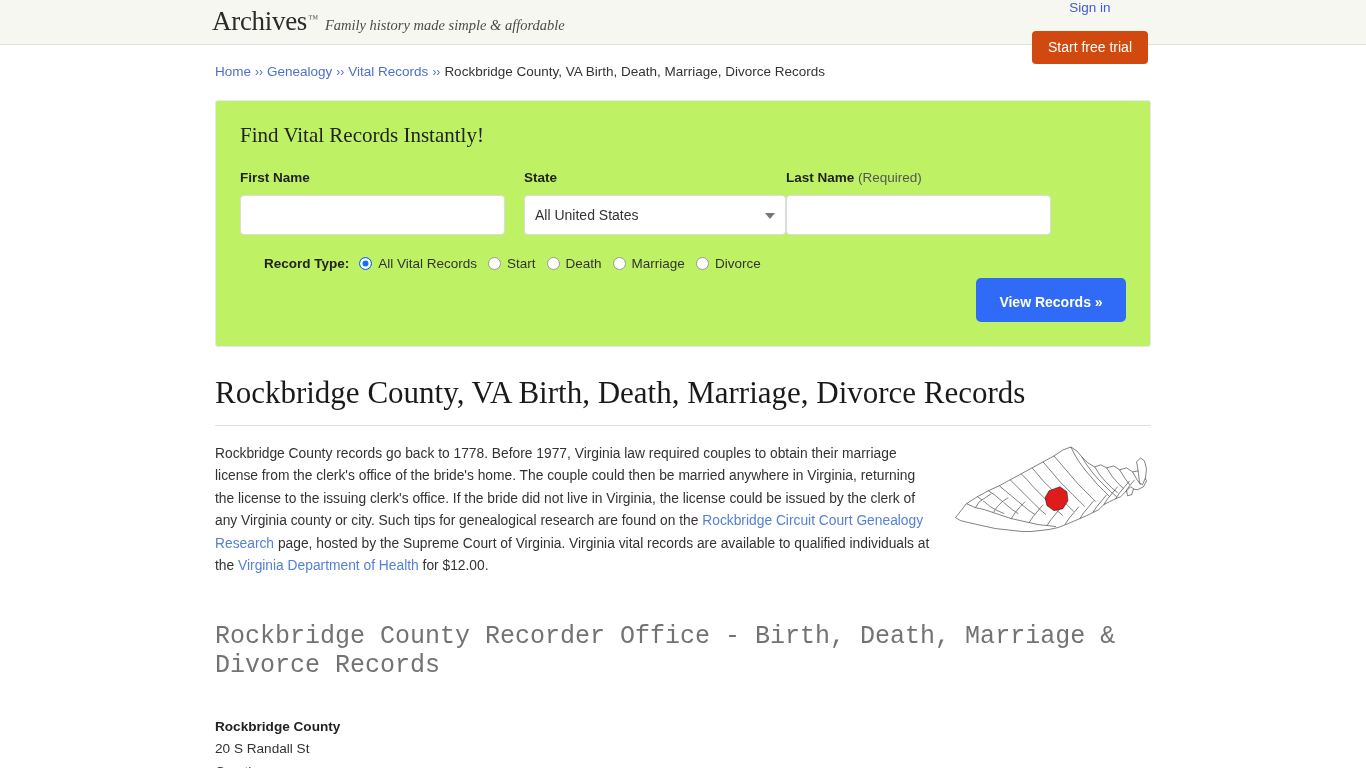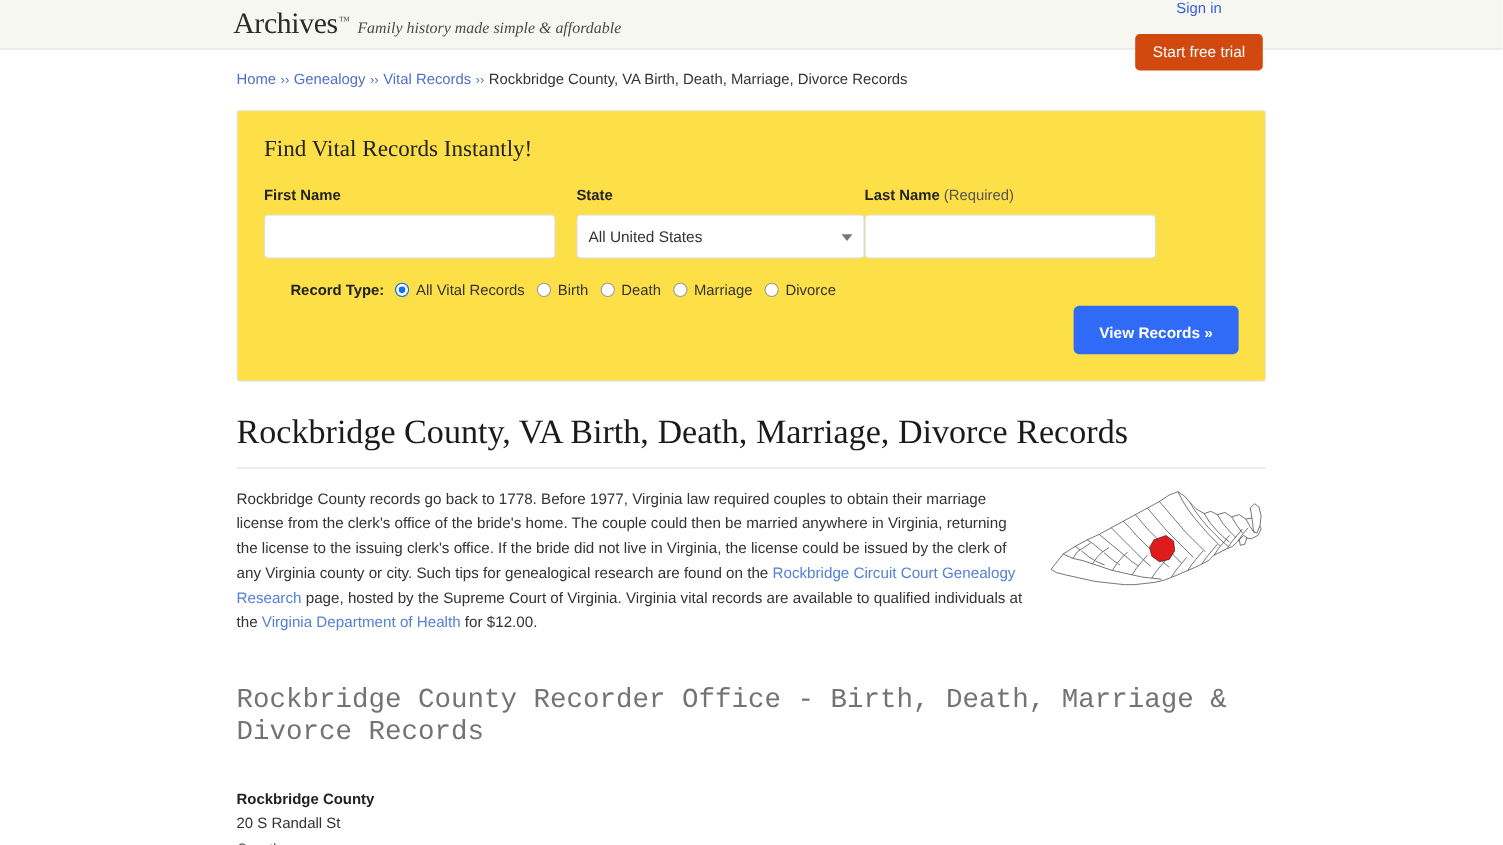--- a/index.html
+++ b/index.html
@@ -109,21 +109,21 @@
   .crumb-sep {
     color: #5070c8;
     margin: 0 4px;
     font-size: 12px;
   }
   .crumb-current { color: #333333; }
 
   
   .search-panel {
     margin-top: 19px;
-    background: #fde047;
+    background: #bef264;
     border: 1px solid #e3e9ee;
     border-radius: 3px;
     padding: 22px 24px 24px 24px;
     height: 247px;
     position: relative;
   }
   .panel-title {
     font-family: "Liberation Serif", serif;
     font-size: 21px;
     color: #222222;
@@ -352,21 +352,21 @@
       <div class="record-row">
         <span class="record-label">Record Type:</span>
 
         <label class="radio-opt">
           <span class="radio checked"></span>
           <span class="radio-text">All Vital Records</span>
         </label>
 
         <label class="radio-opt">
           <span class="radio"></span>
-          <span class="radio-text">Birth</span>
+          <span class="radio-text">Start</span>
         </label>
 
         <label class="radio-opt">
           <span class="radio"></span>
           <span class="radio-text">Death</span>
         </label>
 
         <label class="radio-opt">
           <span class="radio"></span>
           <span class="radio-text">Marriage</span>

